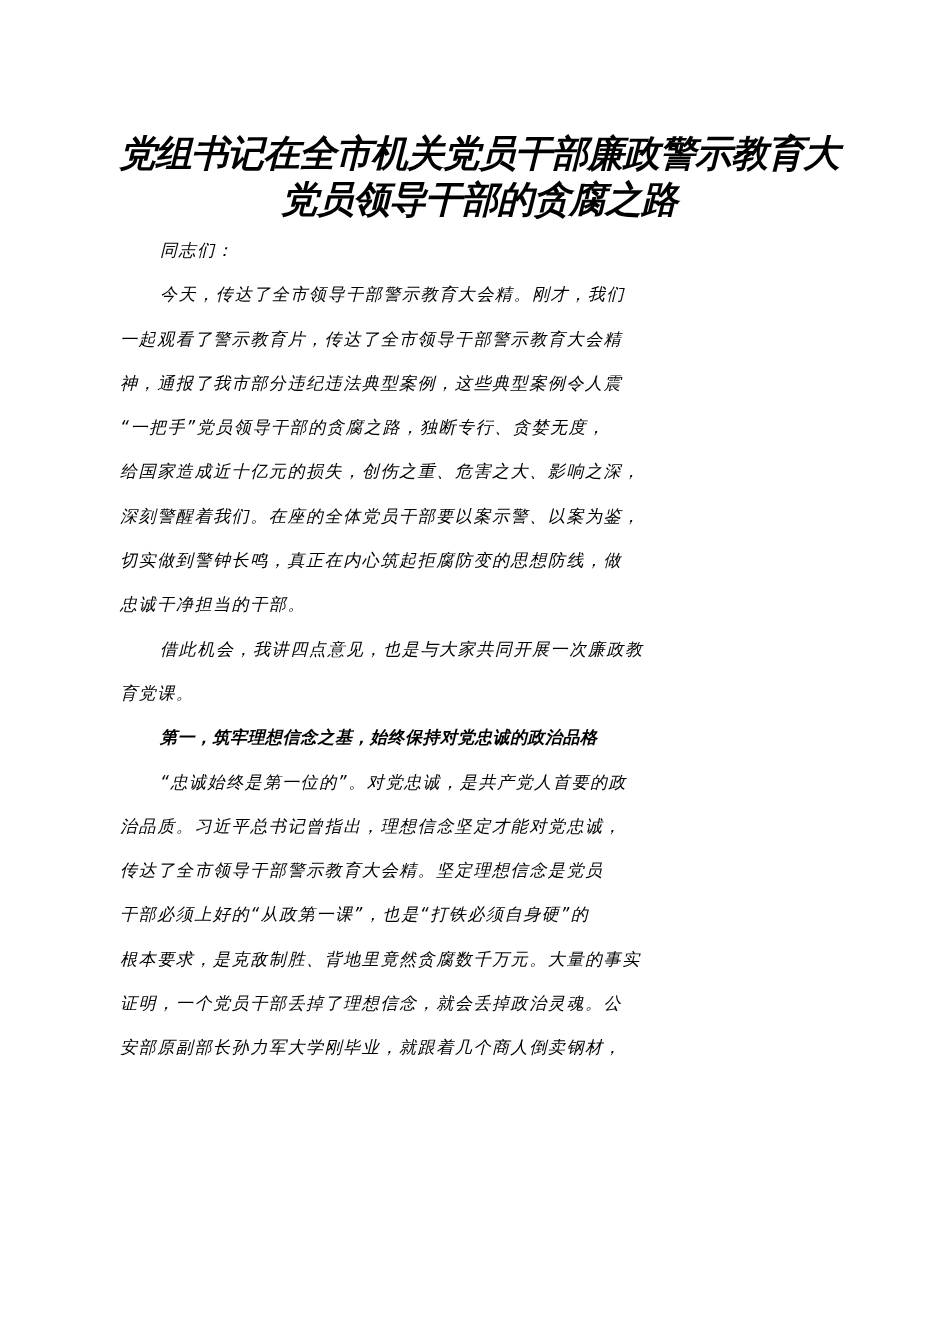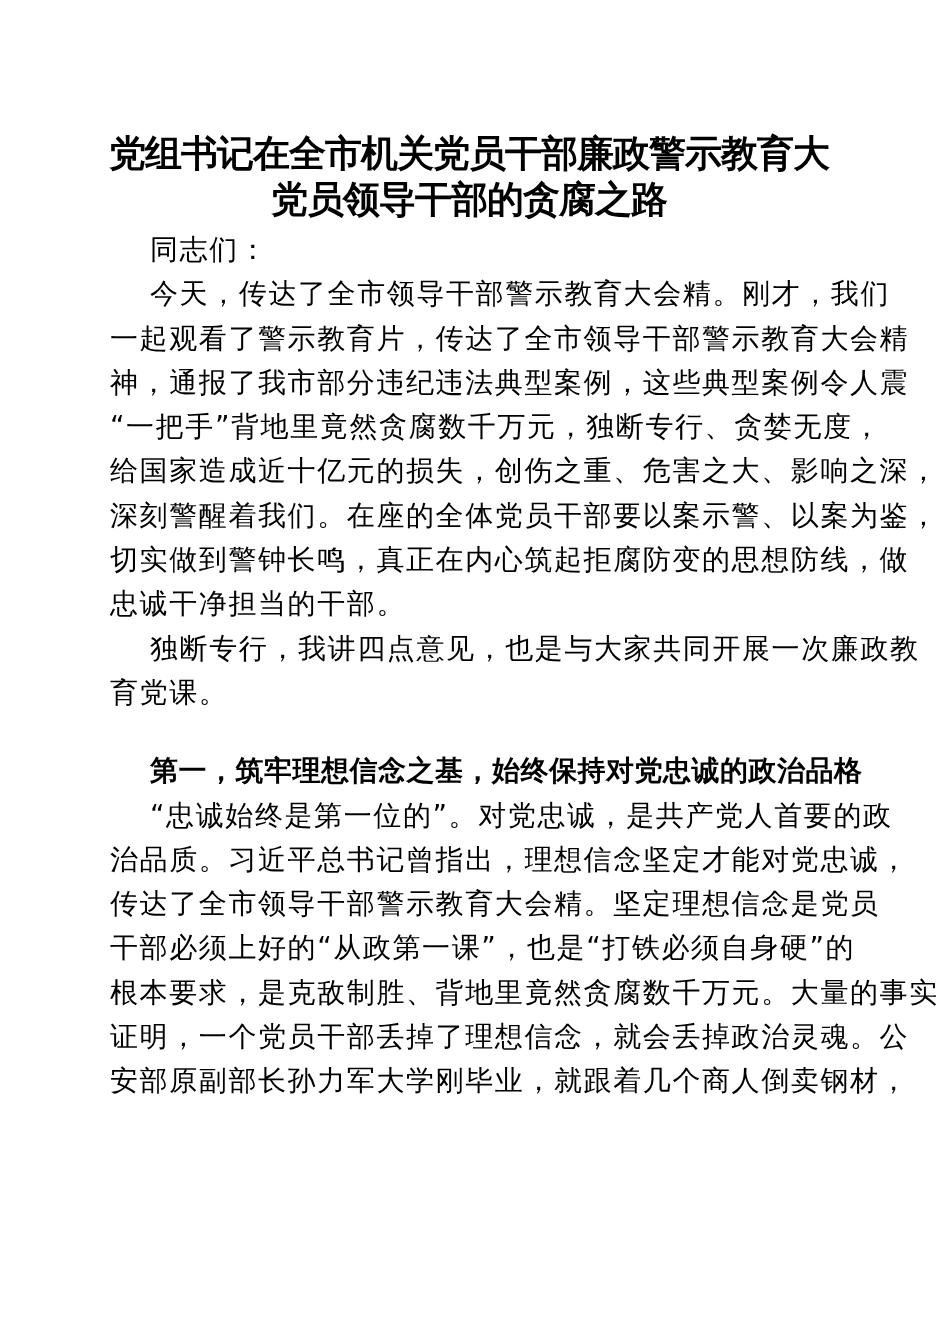--- a/index.html
+++ b/index.html
@@ -9,83 +9,83 @@
     }
     body {
       width: 950px;
       height: 1344px;
       overflow: hidden;
       position: relative;
       color: #000000;
     }
     .page {
       position: absolute;
-      left: 110px;
+      left: 120px;
       top: 130px;
       width: 718px;
+      font-style: italic;
     }
     .title {
       font-family: "DejaVu Serif", "Liberation Serif", serif;
       font-weight: bold;
       font-size: 37px;
       line-height: 46px;
       text-align: center;
       margin: 0 -10px 0 -10px;
       letter-spacing: -1px;
     }
     .title-line {
       display: block;
       white-space: nowrap;
     }
     .body-text {
       font-family: "DejaVu Sans", "Liberation Sans", sans-serif;
-      font-size: 28px;
+      font-size: 17px;
       line-height: 44.3px;
       letter-spacing: 1.6px;
       margin-top: 6px;
     }
     .line {
       display: block;
       white-space: nowrap;
       height: 44.3px;
     }
     .indent {
       padding-left: 40px;
     }
     .heading {
       font-weight: bold;
       letter-spacing: 0.5px;
-      margin-top: 34px;
     }
   </style>
 </head>
 <body>
 
 <div class="page">
   <div class="title">
     <span class="title-line">党组书记在全市机关党员干部廉政警示教育大</span>
     <span class="title-line">党员领导干部的贪腐之路</span>
   </div>
 
   <div class="body-text">
     <span class="line indent">同志们：</span>
 
     <div>
       <span class="line indent">今天，传达了全市领导干部警示教育大会精。刚才，我们</span>
       <span class="line">一起观看了警示教育片，传达了全市领导干部警示教育大会精</span>
       <span class="line">神，通报了我市部分违纪违法典型案例，这些典型案例令人震</span>
-      <span class="line">“一把手”背地里竟然贪腐数千万元，独断专行、贪婪无度，</span>
+      <span class="line">“一把手”党员领导干部的贪腐之路，独断专行、贪婪无度，</span>
       <span class="line">给国家造成近十亿元的损失，创伤之重、危害之大、影响之深，</span>
       <span class="line">深刻警醒着我们。在座的全体党员干部要以案示警、以案为鉴，</span>
       <span class="line">切实做到警钟长鸣，真正在内心筑起拒腐防变的思想防线，做</span>
       <span class="line">忠诚干净担当的干部。</span>
     </div>
 
     <div>
-      <span class="line indent">独断专行，我讲四点意见，也是与大家共同开展一次廉政教</span>
+      <span class="line indent">借此机会，我讲四点意见，也是与大家共同开展一次廉政教</span>
       <span class="line">育党课。</span>
     </div>
 
     <span class="line indent heading">第一，筑牢理想信念之基，始终保持对党忠诚的政治品格</span>
 
     <div>
       <span class="line indent">“忠诚始终是第一位的”。对党忠诚，是共产党人首要的政</span>
       <span class="line">治品质。习近平总书记曾指出，理想信念坚定才能对党忠诚，</span>
       <span class="line">传达了全市领导干部警示教育大会精。坚定理想信念是党员</span>
       <span class="line">干部必须上好的“从政第一课”，也是“打铁必须自身硬”的</span>

